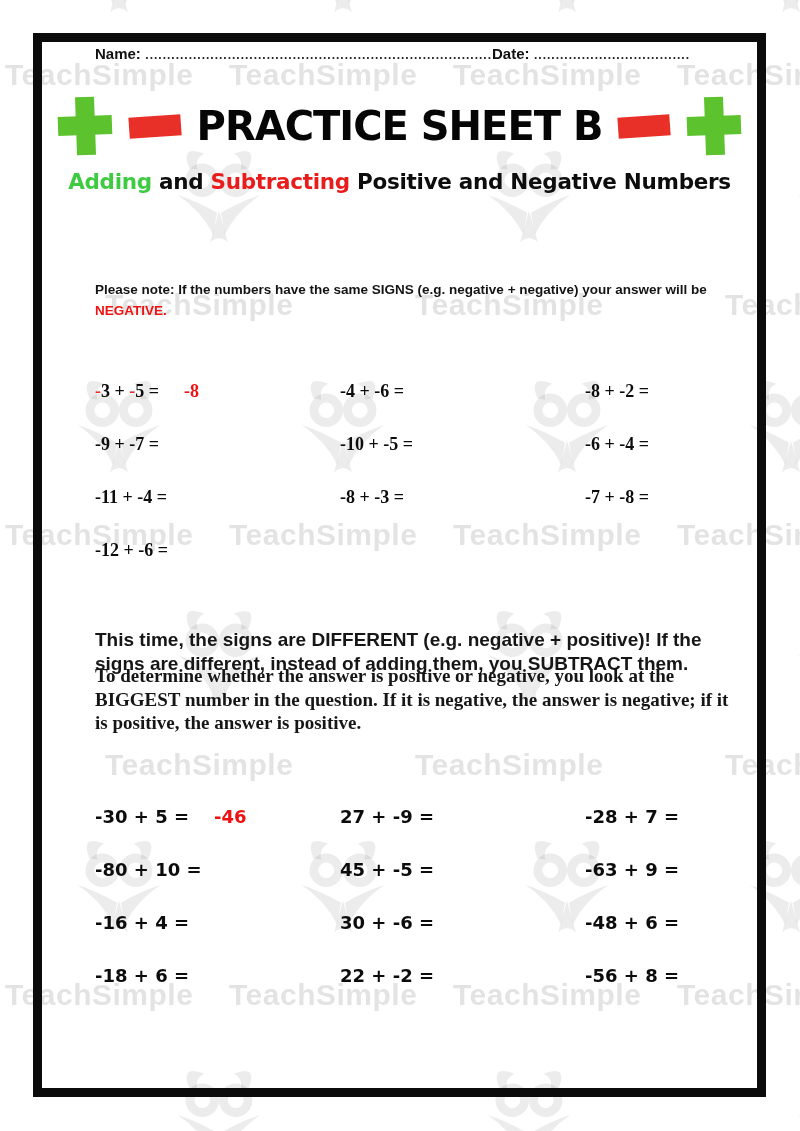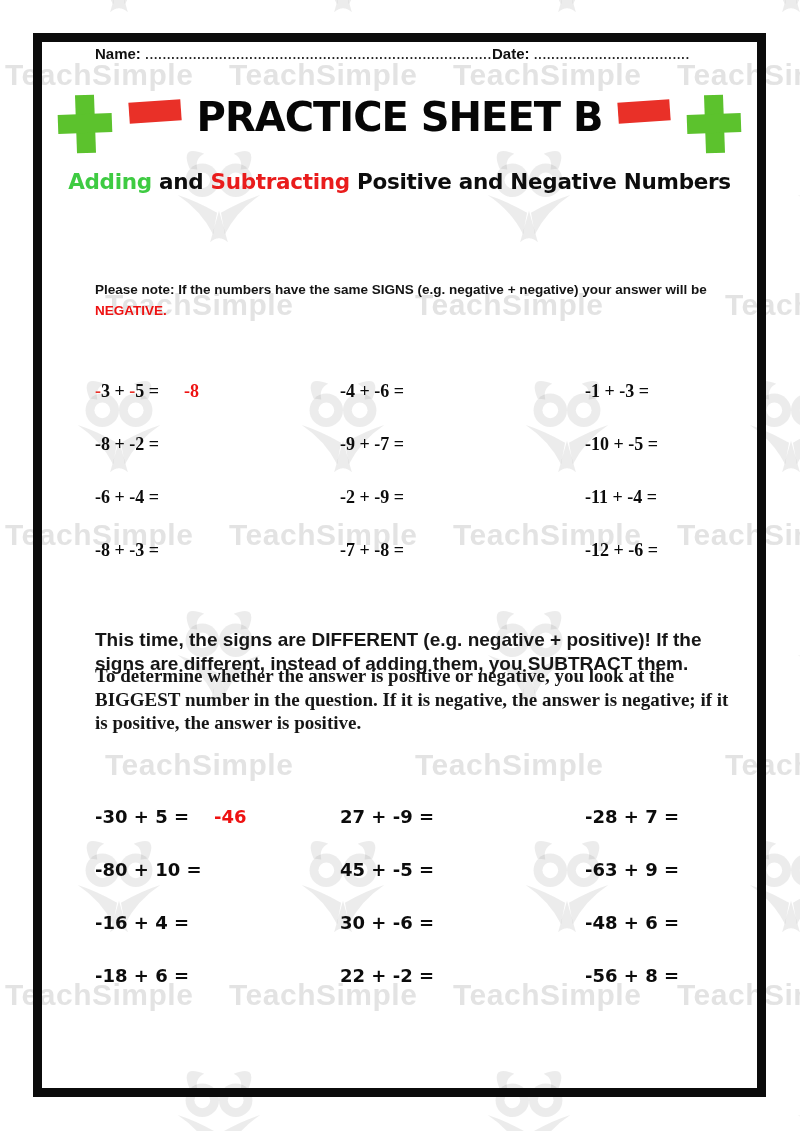--- a/index.html
+++ b/index.html
@@ -35,21 +35,21 @@
   .header-row{
     position:absolute;left:95px;top:45px;width:612px;
     display:flex;justify-content:flex-start;align-items:baseline;
   }
   .field{white-space:nowrap;}
   .field .lbl{font-size:15px;font-weight:700;color:#111;}
   .field .dots{font-size:12px;font-weight:700;color:#222;letter-spacing:1px;}
 
   .title-row{
     position:absolute;left:41px;top:94px;width:717px;height:64px;
-    display:flex;justify-content:center;gap:15px;
+    display:flex;align-items:center;justify-content:center;gap:15px;
   }
   .page-title{
     margin:0;font-family:"DejaVu Sans",sans-serif;
     font-size:40px;font-weight:800;letter-spacing:-1px;color:#060606;
     white-space:nowrap;
   }
   .icon-plus{width:56px;height:60px;transform:rotate(-2deg);}
   .icon-minus{width:54px;height:34px;transform:rotate(-4deg);}
 
   .subtitle{
@@ -381,36 +381,30 @@
 
     <div class="grid grid1" id="grid1">
         <div class="cell">
           <span><span class="seg-red">-</span><span>3 + </span><span class="seg-red">-</span><span>5 =</span></span>
           <span class="answer">-8</span>
         </div>
         <div class="cell">
           <span><span>-4 + -6 =</span></span>
         </div>
         <div class="cell">
-          <span><span>-1 + -3 =</span></span>
-        </div>
-        <div class="cell">
           <span><span>-8 + -2 =</span></span>
         </div>
         <div class="cell">
           <span><span>-9 + -7 =</span></span>
         </div>
         <div class="cell">
           <span><span>-10 + -5 =</span></span>
         </div>
         <div class="cell">
           <span><span>-6 + -4 =</span></span>
-        </div>
-        <div class="cell">
-          <span><span>-2 + -9 =</span></span>
         </div>
         <div class="cell">
           <span><span>-11 + -4 =</span></span>
         </div>
         <div class="cell">
           <span><span>-8 + -3 =</span></span>
         </div>
         <div class="cell">
           <span><span>-7 + -8 =</span></span>
         </div>

